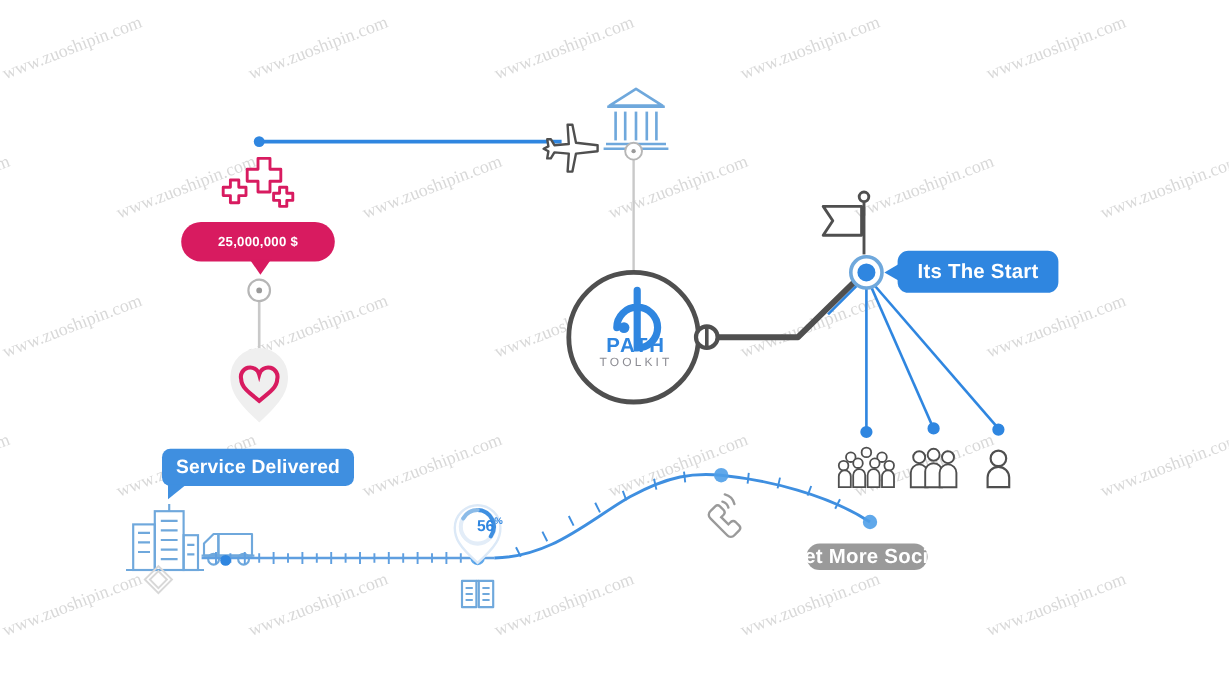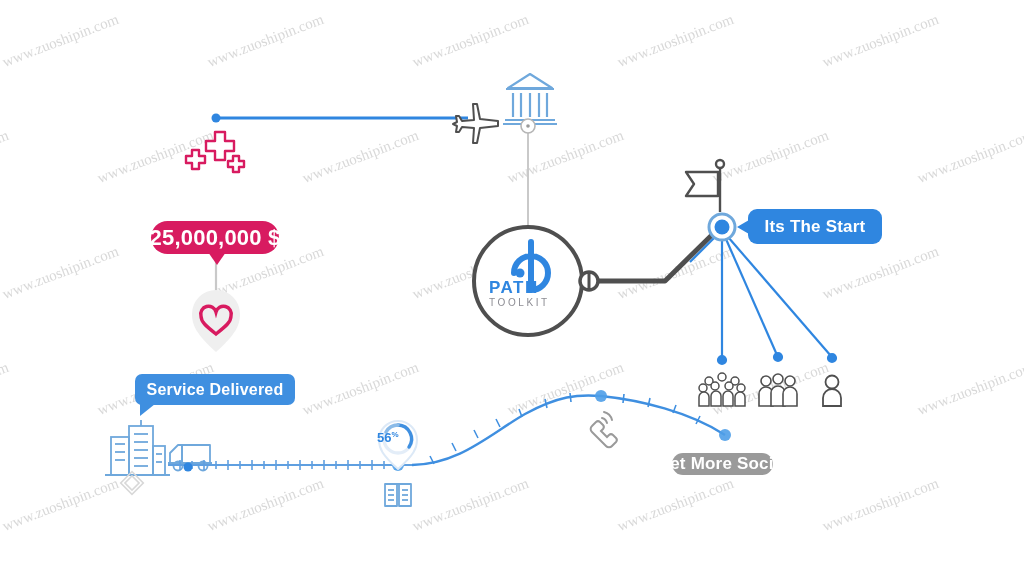--- a/index.html
+++ b/index.html
@@ -19,23 +19,22 @@
     display:flex;align-items:center;justify-content:center;
     white-space:nowrap;
     font-weight:bold;
     letter-spacing:.2px;
     color:#ffffff;
   }
   #money-badge{
     left:151px;top:185px;width:128px;height:33px;
     background:#d81b60;
     border-radius:17px;
-    font-size:22px;
+    font-size:11px;
     box-shadow:none;
-    margin-top:36px;
   }
   #money-badge .tail{
     position:absolute;left:57px;bottom:-11px;
     width:0;height:0;
     border-left:9px solid transparent;
     border-right:9px solid transparent;
     border-top:13px solid #d81b60;
   }
   #start-badge{
     left:748px;top:209px;width:134px;height:35px;
@@ -62,28 +61,28 @@
   #social-badge{
     left:672px;top:453px;width:101px;height:22px;
     background:#9a9a9a;border-radius:11px;font-size:17px;font-weight:bold;
   }
 
   
   #percent-pin{
     position:absolute;left:377px;top:419px;width:42px;height:50px;
   }
   #percent-pin .pct-text{
-    position:absolute;left:0;top:11px;width:42px;text-align:left;
+    position:absolute;left:0;top:11px;width:42px;text-align:right;
     color:#2f86e0;font-size:13px;font-weight:bold;
   }
   #percent-pin .pct-sym{font-size:8px;vertical-align:super;}
 
   
   #logo-block{
-    position:absolute;left:489px;top:279px;width:82px;text-align:left;
+    position:absolute;left:489px;top:279px;width:82px;text-align:center;
   }
   #logo-title{
     font-size:17px;font-weight:bold;color:#2f86e0;letter-spacing:1.5px;line-height:18px;
   }
   #logo-sub{
     font-size:10px;color:#8c8c93;letter-spacing:2.6px;line-height:11px;
   }
 
   
   #wm-layer{position:absolute;left:0;top:0;width:1024px;height:576px;overflow:hidden;}

